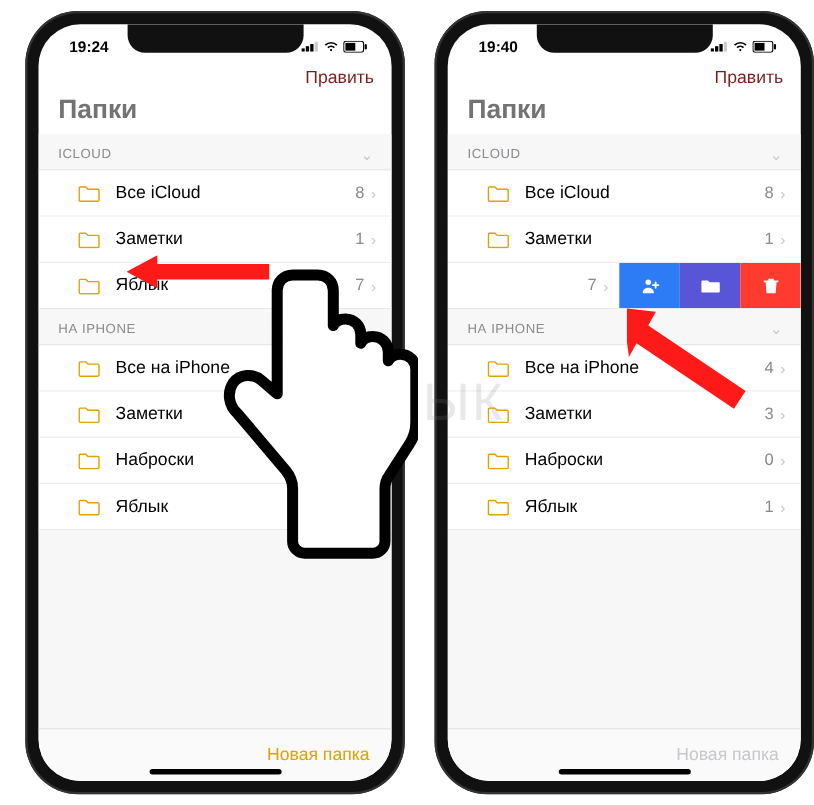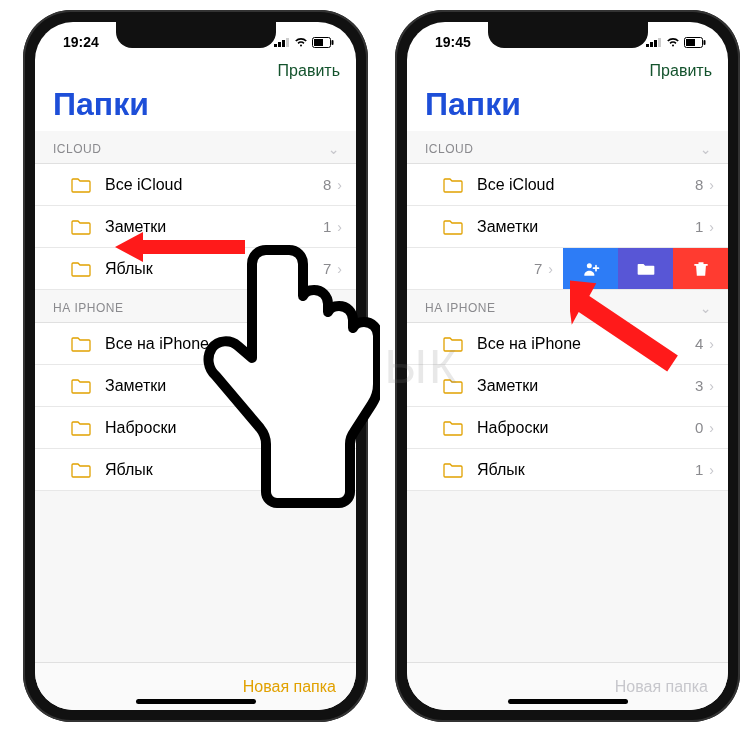--- a/index.html
+++ b/index.html
@@ -64,26 +64,26 @@
     font-weight: 600;
     color: #000;
   }
   .status-icons { display: flex; align-items: center; gap: 4px; }
   .navbar {
     display: flex;
     justify-content: flex-end;
     padding: 2px 16px 4px;
     font-size: 16px;
   }
-  .nav-btn { color: #14532d; }
+  .nav-btn { color: #7f1d1d; }
   .title {
-    font-size: 32px;
+    font-size: 24px;
     font-weight: 700;
     padding: 2px 18px 8px;
-    color: #1d4ed8;
+    color: #737373;
   }
   .section-header {
     display: flex;
     justify-content: space-between;
     align-items: center;
     padding: 10px 16px 6px 18px;
     color: #8a8a8e;
     font-size: 12px;
     letter-spacing: 0.5px;
     background: #f7f7f7;
@@ -290,21 +290,21 @@
         <span class="new-folder-active">Новая папка</span>
       </div>
       <div class="homebar"></div>
     </div>
   </div>
 
   <div class="phone">
     <div class="screen">
       <div class="notch"></div>
       <div class="statusbar">
-        <span>19:45</span>
+        <span>19:40</span>
         <span class="status-icons">
           <svg width="16" height="10" viewBox="0 0 16 10">
               <rect x="0" y="7" width="3" height="3" fill="#000"></rect>
               <rect x="4" y="5" width="3" height="5" fill="#000"></rect>
               <rect x="8" y="3" width="3" height="7" fill="#000"></rect>
               <rect x="12" y="1" width="3" height="9" fill="#ccc"></rect>
             </svg>
           <svg width="14" height="10" viewBox="0 0 14 10">
               <path d="M7 9.5a1 1 0 100-2 1 1 0 000 2zM3.5 5.8a5 5 0 017 0l-1.1 1.1a3.4 3.4 0 00-4.8 0zM1.2 3.5a8.2 8.2 0 0111.6 0l-1.1 1.1a6.6 6.6 0 00-9.4 0z" fill="#000"></path>
             </svg>

